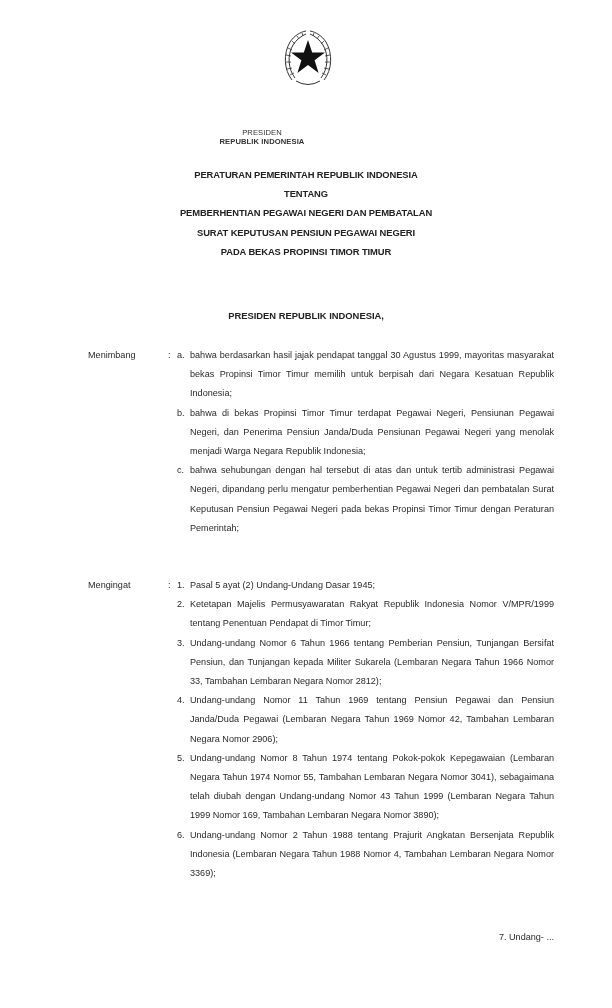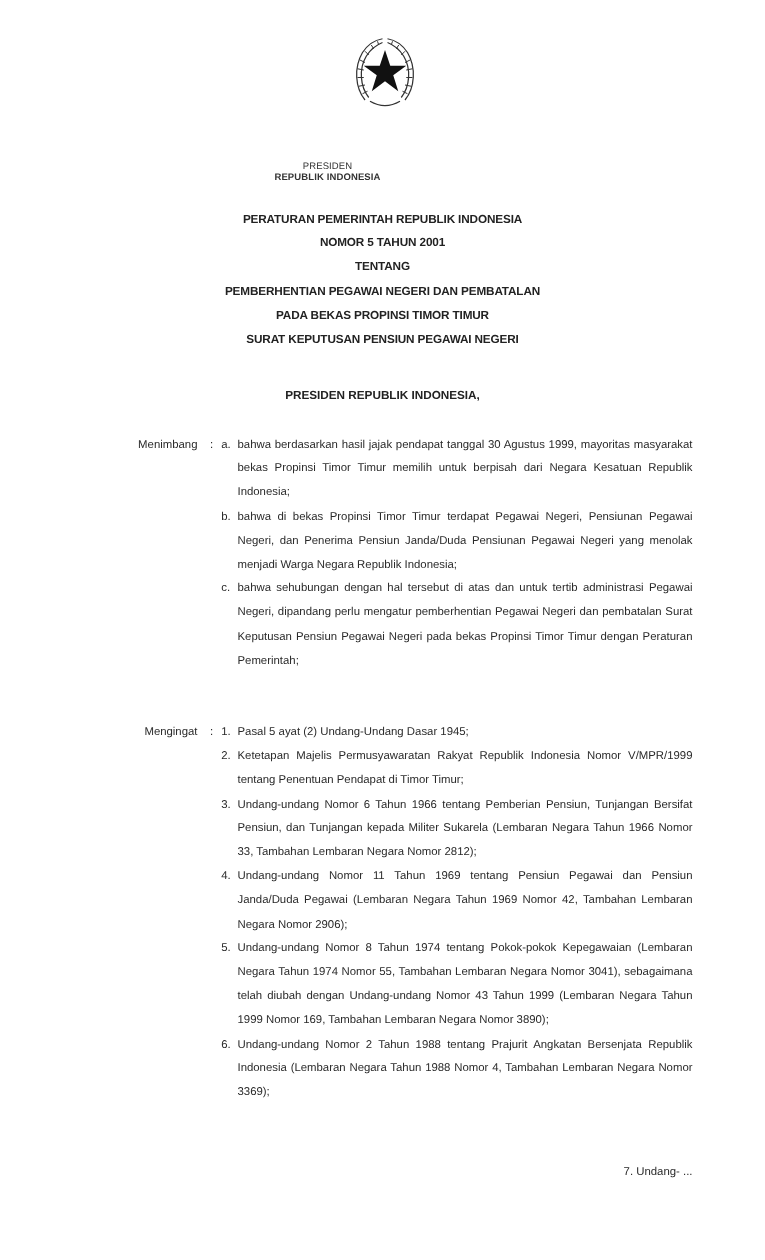--- a/index.html
+++ b/index.html
@@ -12,21 +12,21 @@
   .title-line { font-weight: bold; font-size: 9.4px; line-height: 19.2px; color: #222;
          letter-spacing: -0.1px; }
   .president { position: absolute; left: 0; top: 310px; width: 612px; text-align: center;
          font-weight: bold; font-size: 9.4px; color: #222; }
   .section { position: absolute; left: 88px; width: 466px; font-size: 9.1px; color: #2a2a2a; }
   .sec-label { position: absolute; left: 0; top: 0; width: 70px; }
   .sec-colon { position: absolute; left: 80px; top: 0; }
   .items { position: absolute; left: 89px; top: 0; width: 377px; }
   .item { position: relative; padding-left: 13px; line-height: 19.2px; text-align: justify; }
   .item-marker { position: absolute; left: 0; top: 0; }
-  .sec-label, .sec-colon { line-height: 19.2px; text-align: right; }
+  .sec-label, .sec-colon { line-height: 19.2px; }
   .footer-next { position: absolute; right: 58px; top: 932px; font-size: 9.1px; color: #2a2a2a; margin-left: 21px; }
 </style>
 </head>
 <body>
 
 <div class="emblem">
   <svg width="52" height="66" viewBox="0 0 52 66">
     <g fill="none" stroke="#333" stroke-width="1">
       <path d="M10 52 C2 42 1 26 8 14 C12 8 18 4 24 3"></path>
       <path d="M42 52 C50 42 51 26 44 14 C40 8 34 4 28 3"></path>
@@ -53,25 +53,24 @@
     </g>
     <path d="M14 53 Q26 60 38 53" fill="none" stroke="#333" stroke-width="1"></path>
     <polygon fill="#111" points="26,12 30.2,24.5 43,24.5 32.6,32.2 36.6,45 26,37 15.4,45 19.4,32.2 9,24.5 21.8,24.5"></polygon>
   </svg>
 </div>
 <div class="emblem-caption" style="top:128px;">PRESIDEN</div>
 <div class="emblem-caption" style="top:137px;font-weight:bold;">REPUBLIK INDONESIA</div>
 
 <div class="title-block">
   <div class="title-line">PERATURAN PEMERINTAH REPUBLIK INDONESIA</div>
-  <div class="title-line">NOMOR 5 TAHUN 2001</div>
   <div class="title-line">TENTANG</div>
   <div class="title-line">PEMBERHENTIAN PEGAWAI NEGERI DAN PEMBATALAN</div>
+  <div class="title-line">SURAT KEPUTUSAN PENSIUN PEGAWAI NEGERI</div>
   <div class="title-line">PADA BEKAS PROPINSI TIMOR TIMUR</div>
-  <div class="title-line">SURAT KEPUTUSAN PENSIUN PEGAWAI NEGERI</div>
 </div>
 
 <div class="president">PRESIDEN REPUBLIK INDONESIA,</div>
 
 <div class="section" style="top:346px;">
   <div class="sec-label">Menimbang</div>
   <div class="sec-colon">:</div>
   <div class="items">
     <div class="item">
       <span class="item-marker">a.</span>

